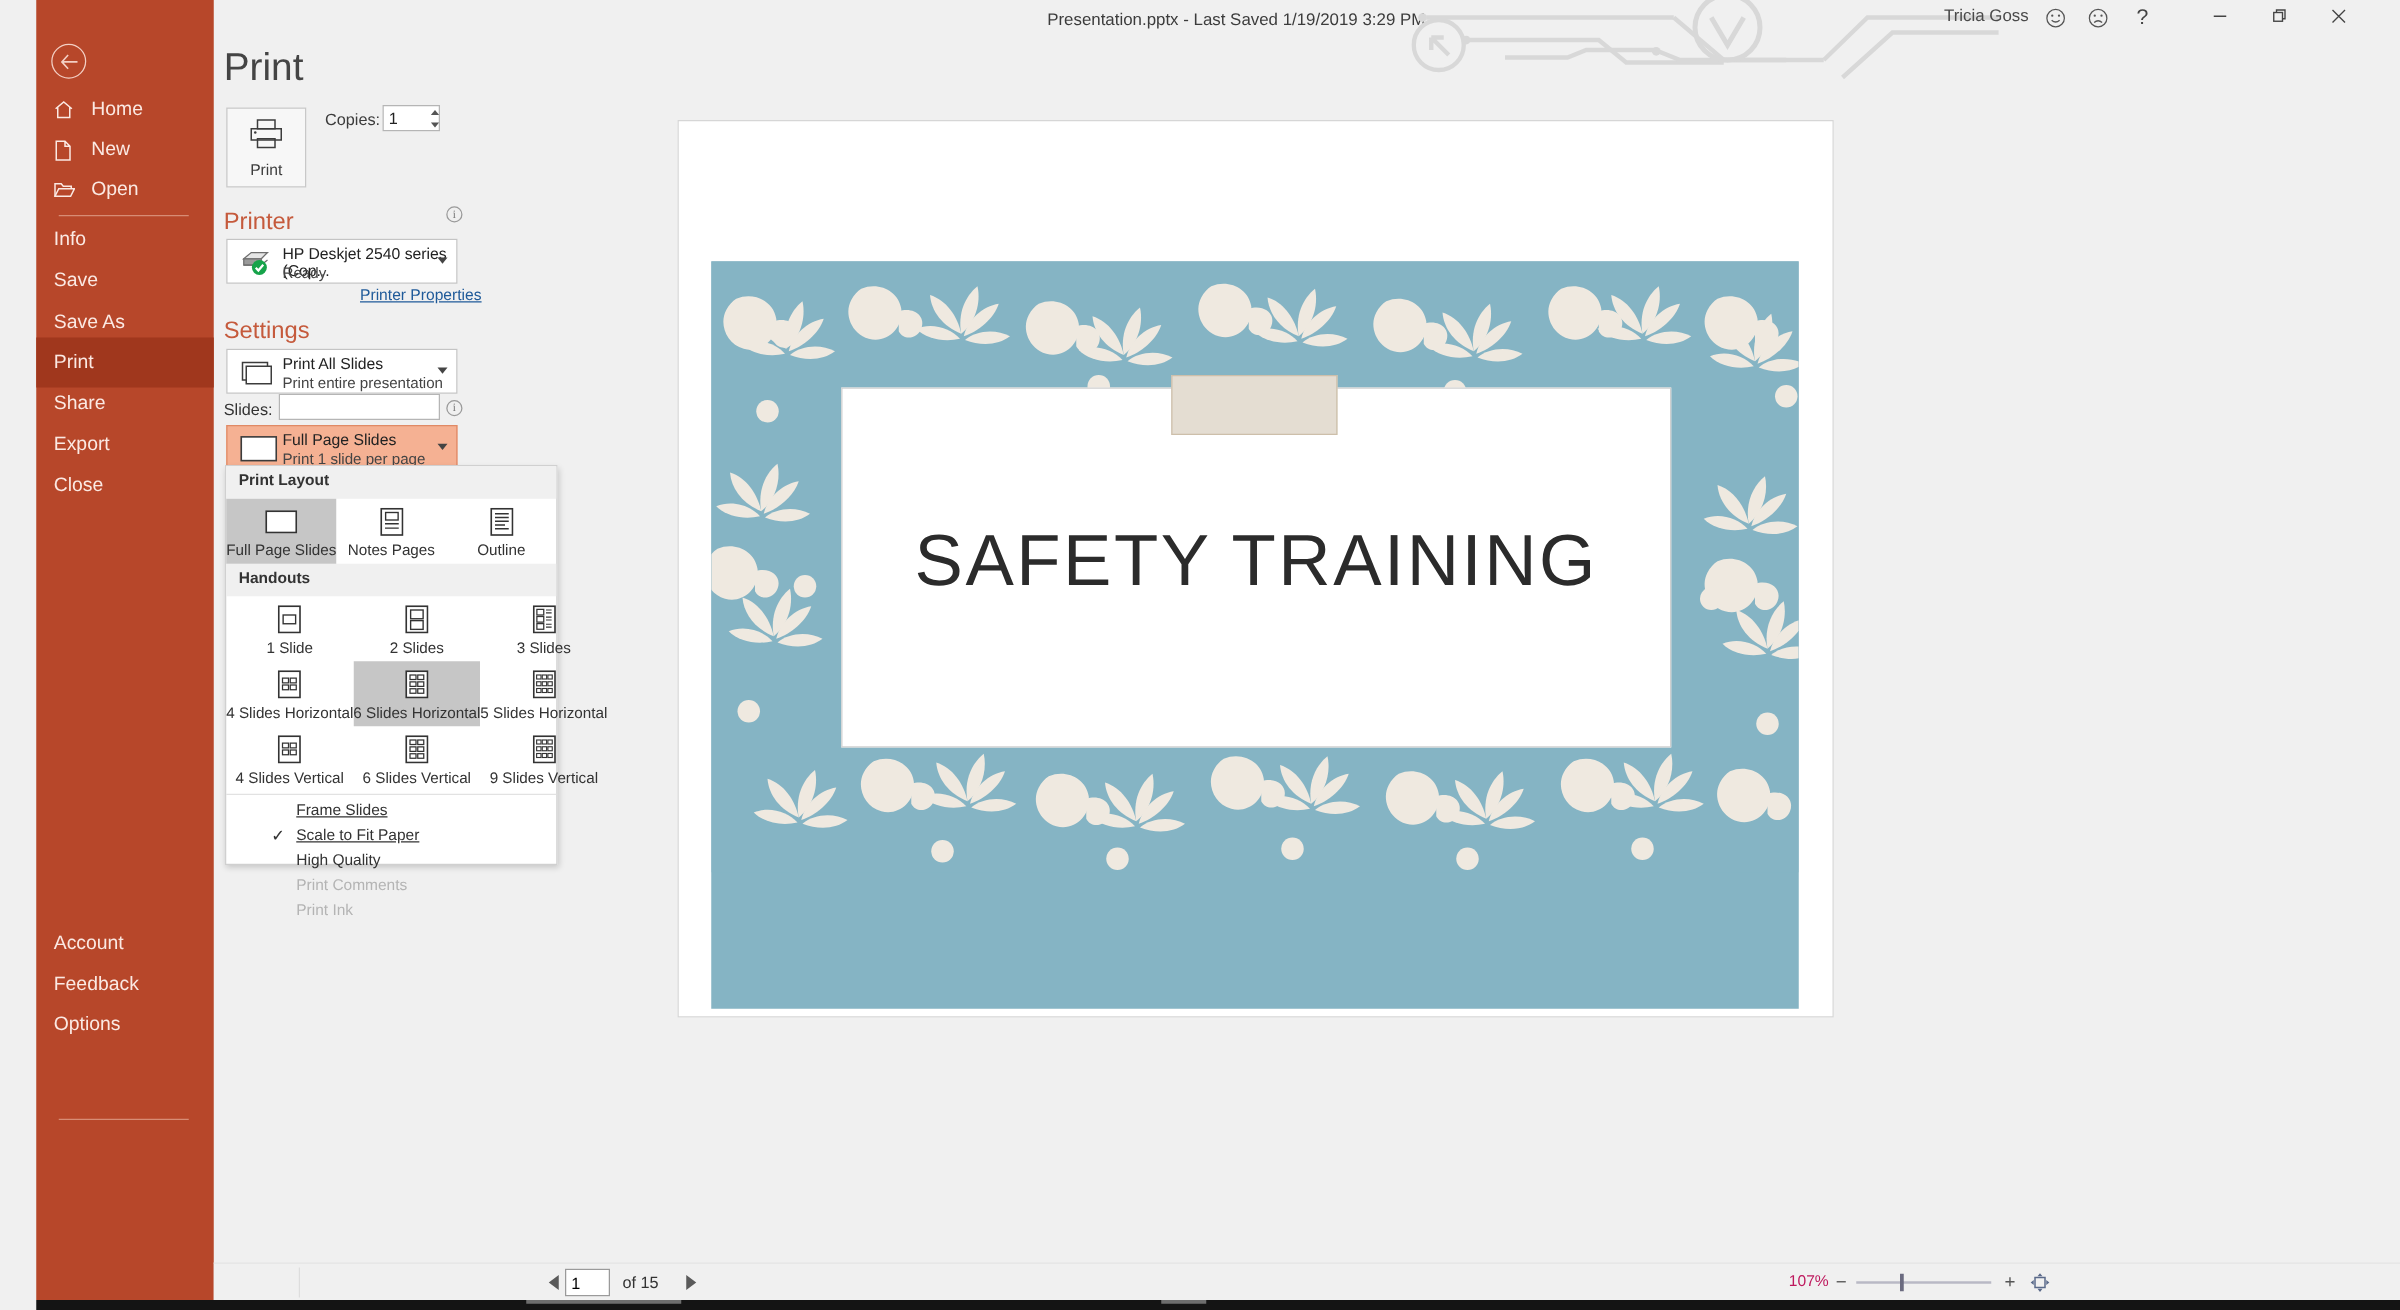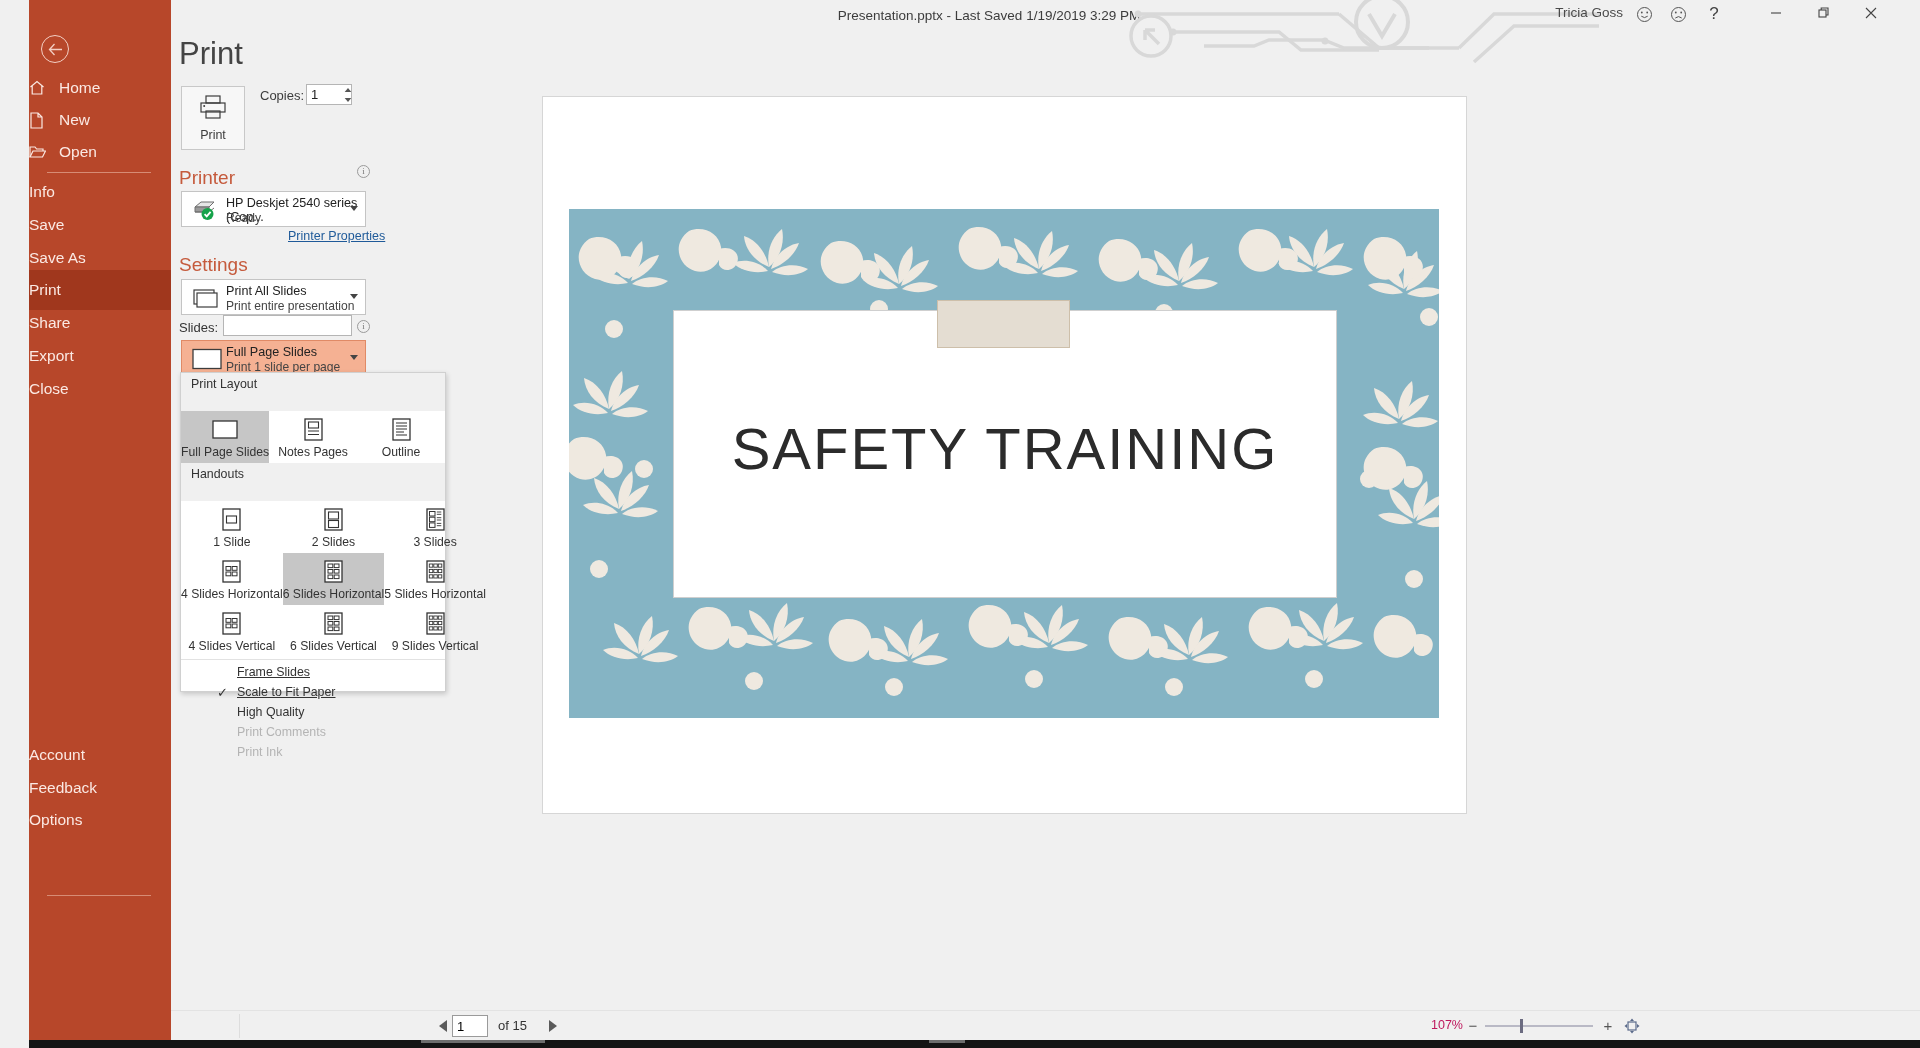--- a/index.html
+++ b/index.html
@@ -20,20 +20,21 @@
     position: absolute; left: 12px; top: 35px; width: 28px; height: 28px;
     border: 1.6px solid #f3cfc4; border-radius: 50%;
     display: flex; align-items: center; justify-content: center;
     cursor: pointer;
   }
   #back-btn svg { display: block; }
   .rail-item {
     position: absolute; left: 0; width: 142px; height: 40px;
     display: flex; align-items: center;
     color: #fbe9e3; font-size: 15.5px; cursor: pointer;
+    padding-left: 14px;
   }
   .rail-item .ri-ico { width: 26px; display:flex; align-items:center; justify-content:flex-start; }
   .rail-item .ri-lab { padding-left: 4px; }
   .rail-item.indent { }
   .rail-item.active { background: #a0371d; }
   .rail-divider {
     position: absolute; left: 18px; width: 104px; height: 1px;
     background: #d78c75;
   }
 
@@ -126,22 +127,22 @@
     border: 1px solid #b5b5b5; background: #fff; font-size: 13px; padding: 1px 4px;
   }
 
   
   #layout-menu {
     position: absolute; left: 151px; top: 372px; width: 266px; height: 320px;
     background: #fff; border: 1px solid #d0d0d0;
     box-shadow: 1px 2px 5px rgba(0,0,0,.18);
   }
   .menu-group-hdr {
-    font-size: 12.4px; font-weight: normal; color: #333;
-    background: #f0f0f0; padding: 4px 0 20px 10px;
+    font-size: 12.4px; font-weight: bold; color: #333;
+    background: #f0f0f0; padding: 4px 0 8px 10px;
   }
   .grid { display: grid; grid-template-columns: repeat(3, 1fr); }
   .gcell {
     display: flex; flex-direction: column; align-items: center; justify-content: flex-end;
     padding: 6px 0 4px 0; cursor: pointer;
   }
   .gcell .gl { font-size: 12.2px; color: #333; margin-top: 4px; white-space: nowrap; }
   .gcell.sel { background: #c6c6c6; }
   .gcell .gi { height: 24px; display:flex; align-items:center; justify-content:center; }
   .menu-sep { height: 1px; background: #e2e2e2; margin: 2px 0; }
@@ -150,21 +151,21 @@
     font-size: 12.4px; color: #333; padding-left: 56px; cursor: pointer;
   }
   .mrow.disabled { color: #b4b4b4; cursor: default; }
   .mrow .chk { position: absolute; left: 36px; top: 3px; font-size: 13px; color: #333; }
   .mrow .und { text-decoration: underline; }
   #page-sheet {
     position: absolute; left: 513px; top: 96px; width: 925px; height: 718px;
     background: #fff; border: 1px solid #d6d6d6;
   }
   #slide {
-    position: absolute; left: 540px; top: 209px; width: 870px; height: 509px;
+    position: absolute; left: 540px; top: 209px; width: 870px; height: 598px;
     background: #85b4c4; overflow: hidden;
   }
   #slide-pattern { position: absolute; inset: 0; }
   #slide-inner {
     position: absolute; left: 104px; top: 101px; width: 664px; height: 288px;
     background: #fff; border: 1px solid #cfcfcf;
   }
   #slide-tab {
     position: absolute; left: 368px; top: 91px; width: 133px; height: 48px;
     background: #e4ddd2; border: 1px solid #cdbfaa;

